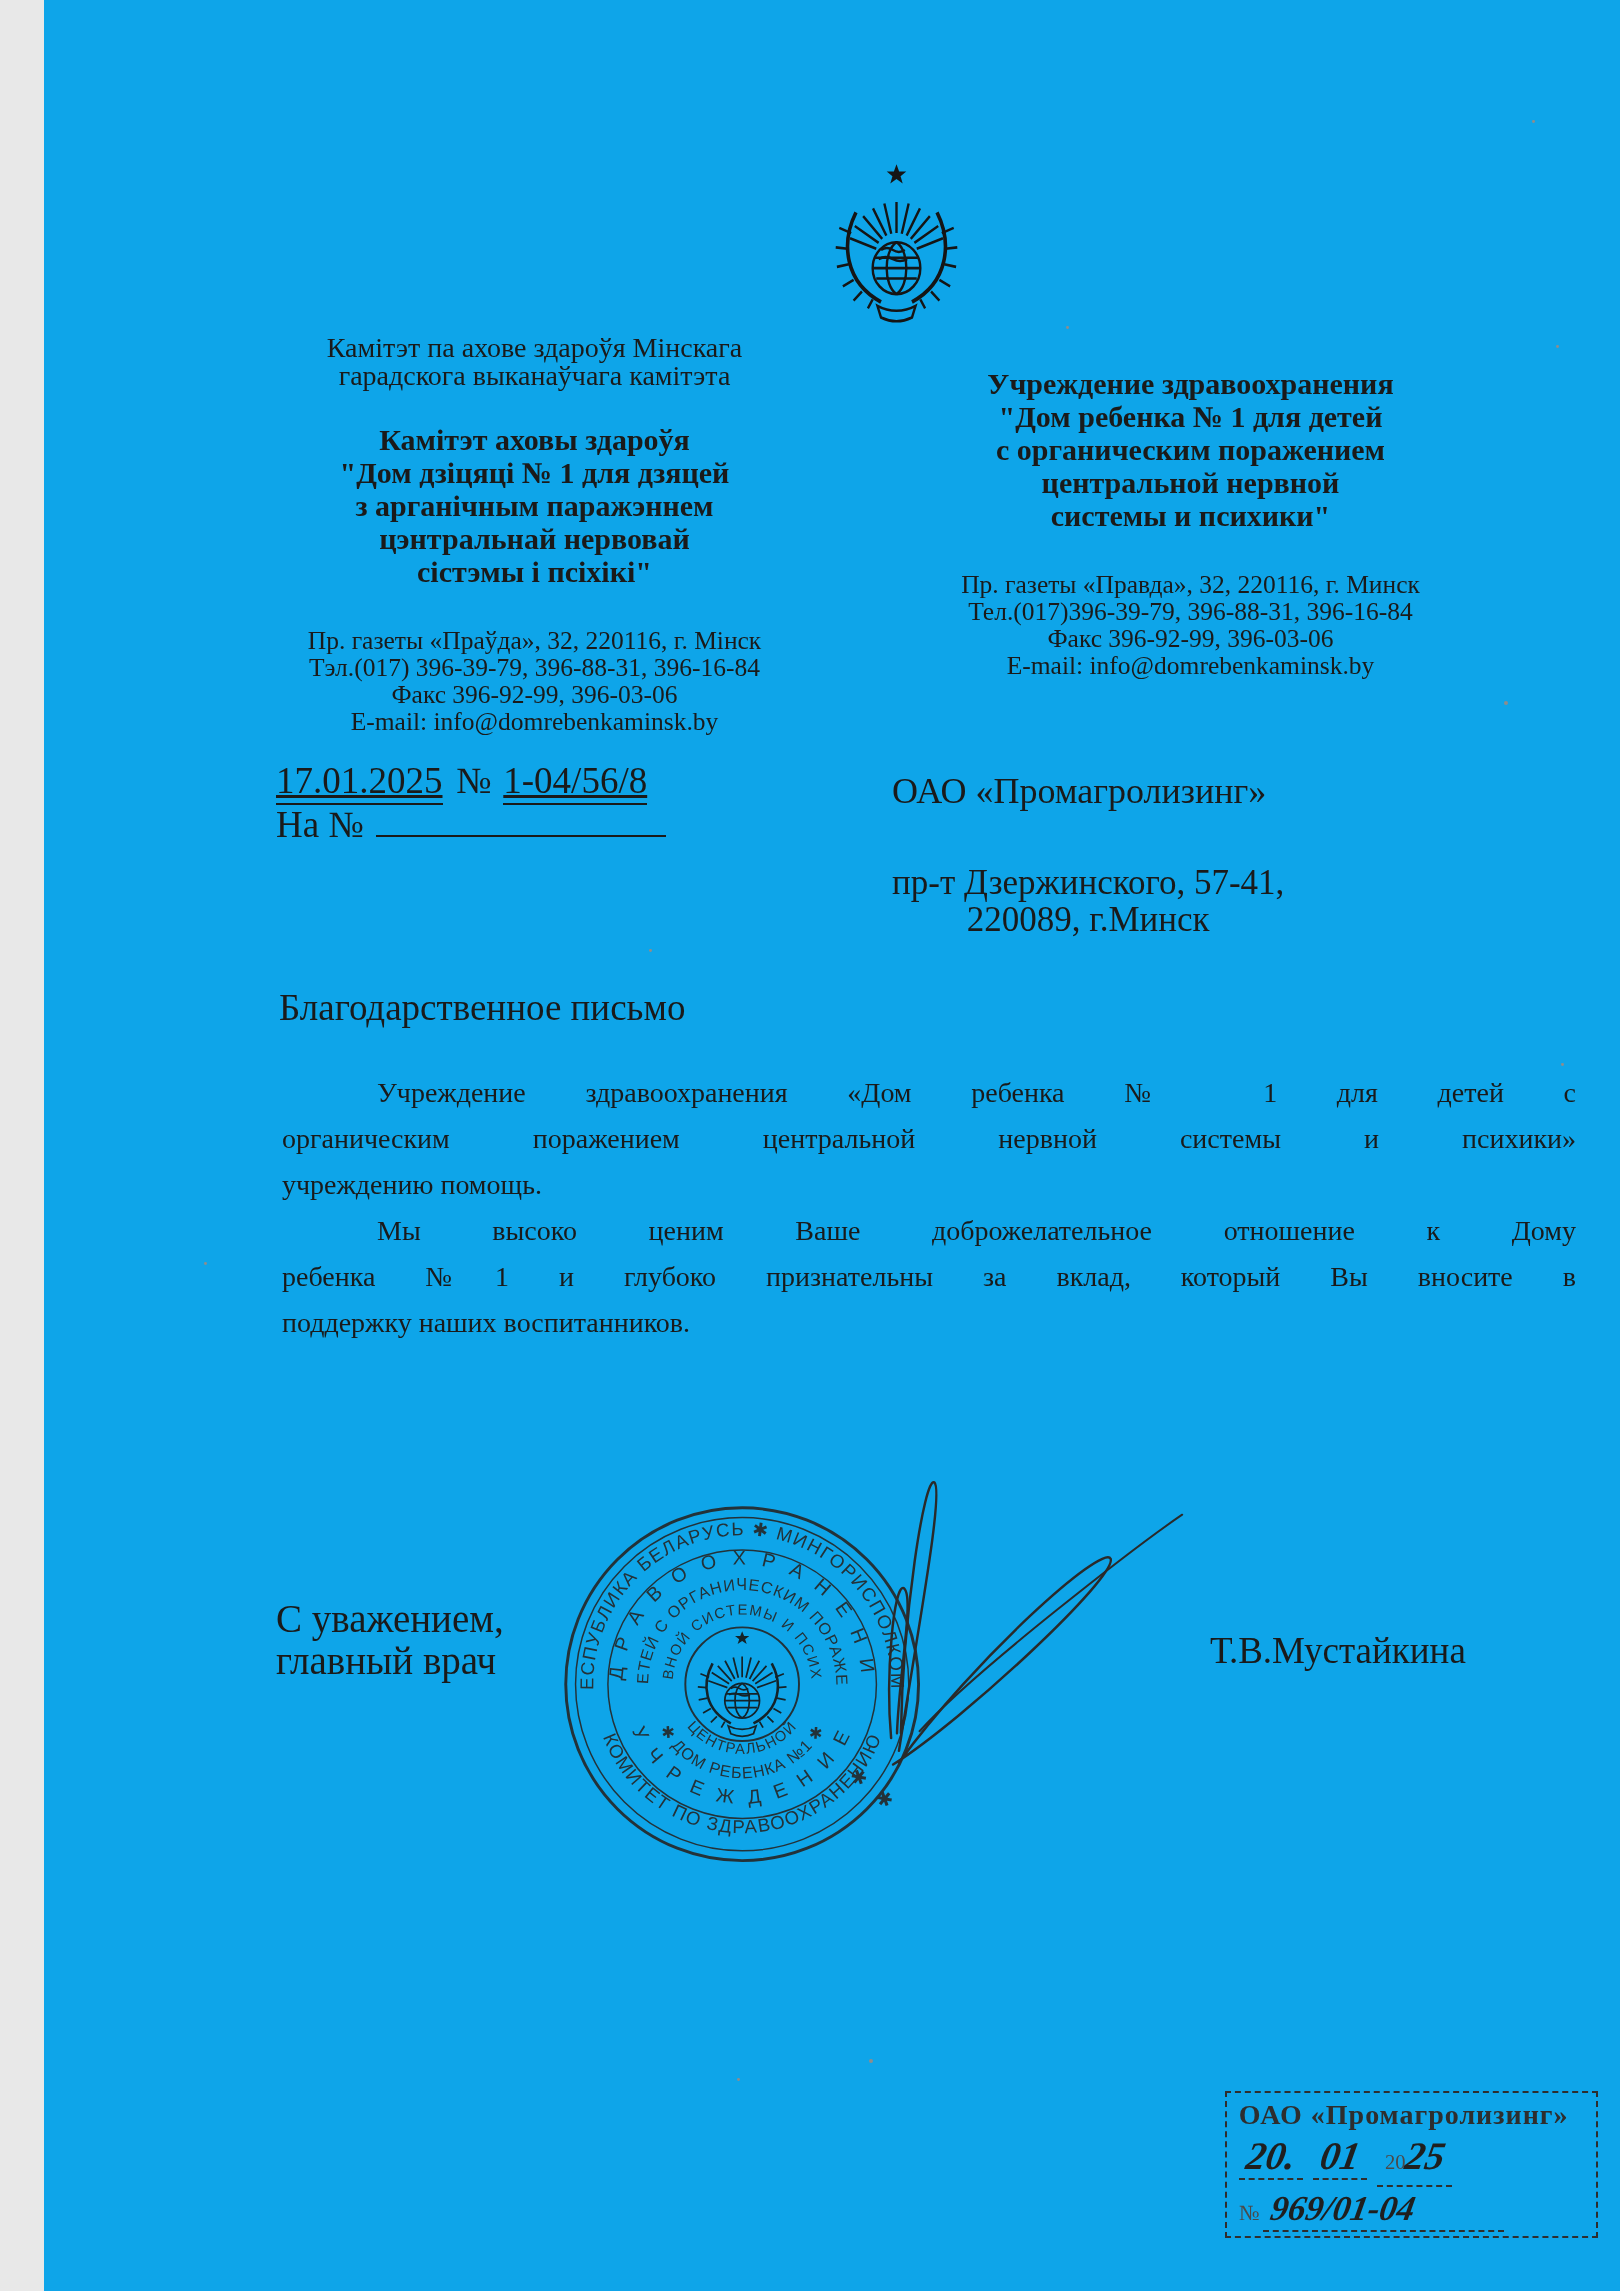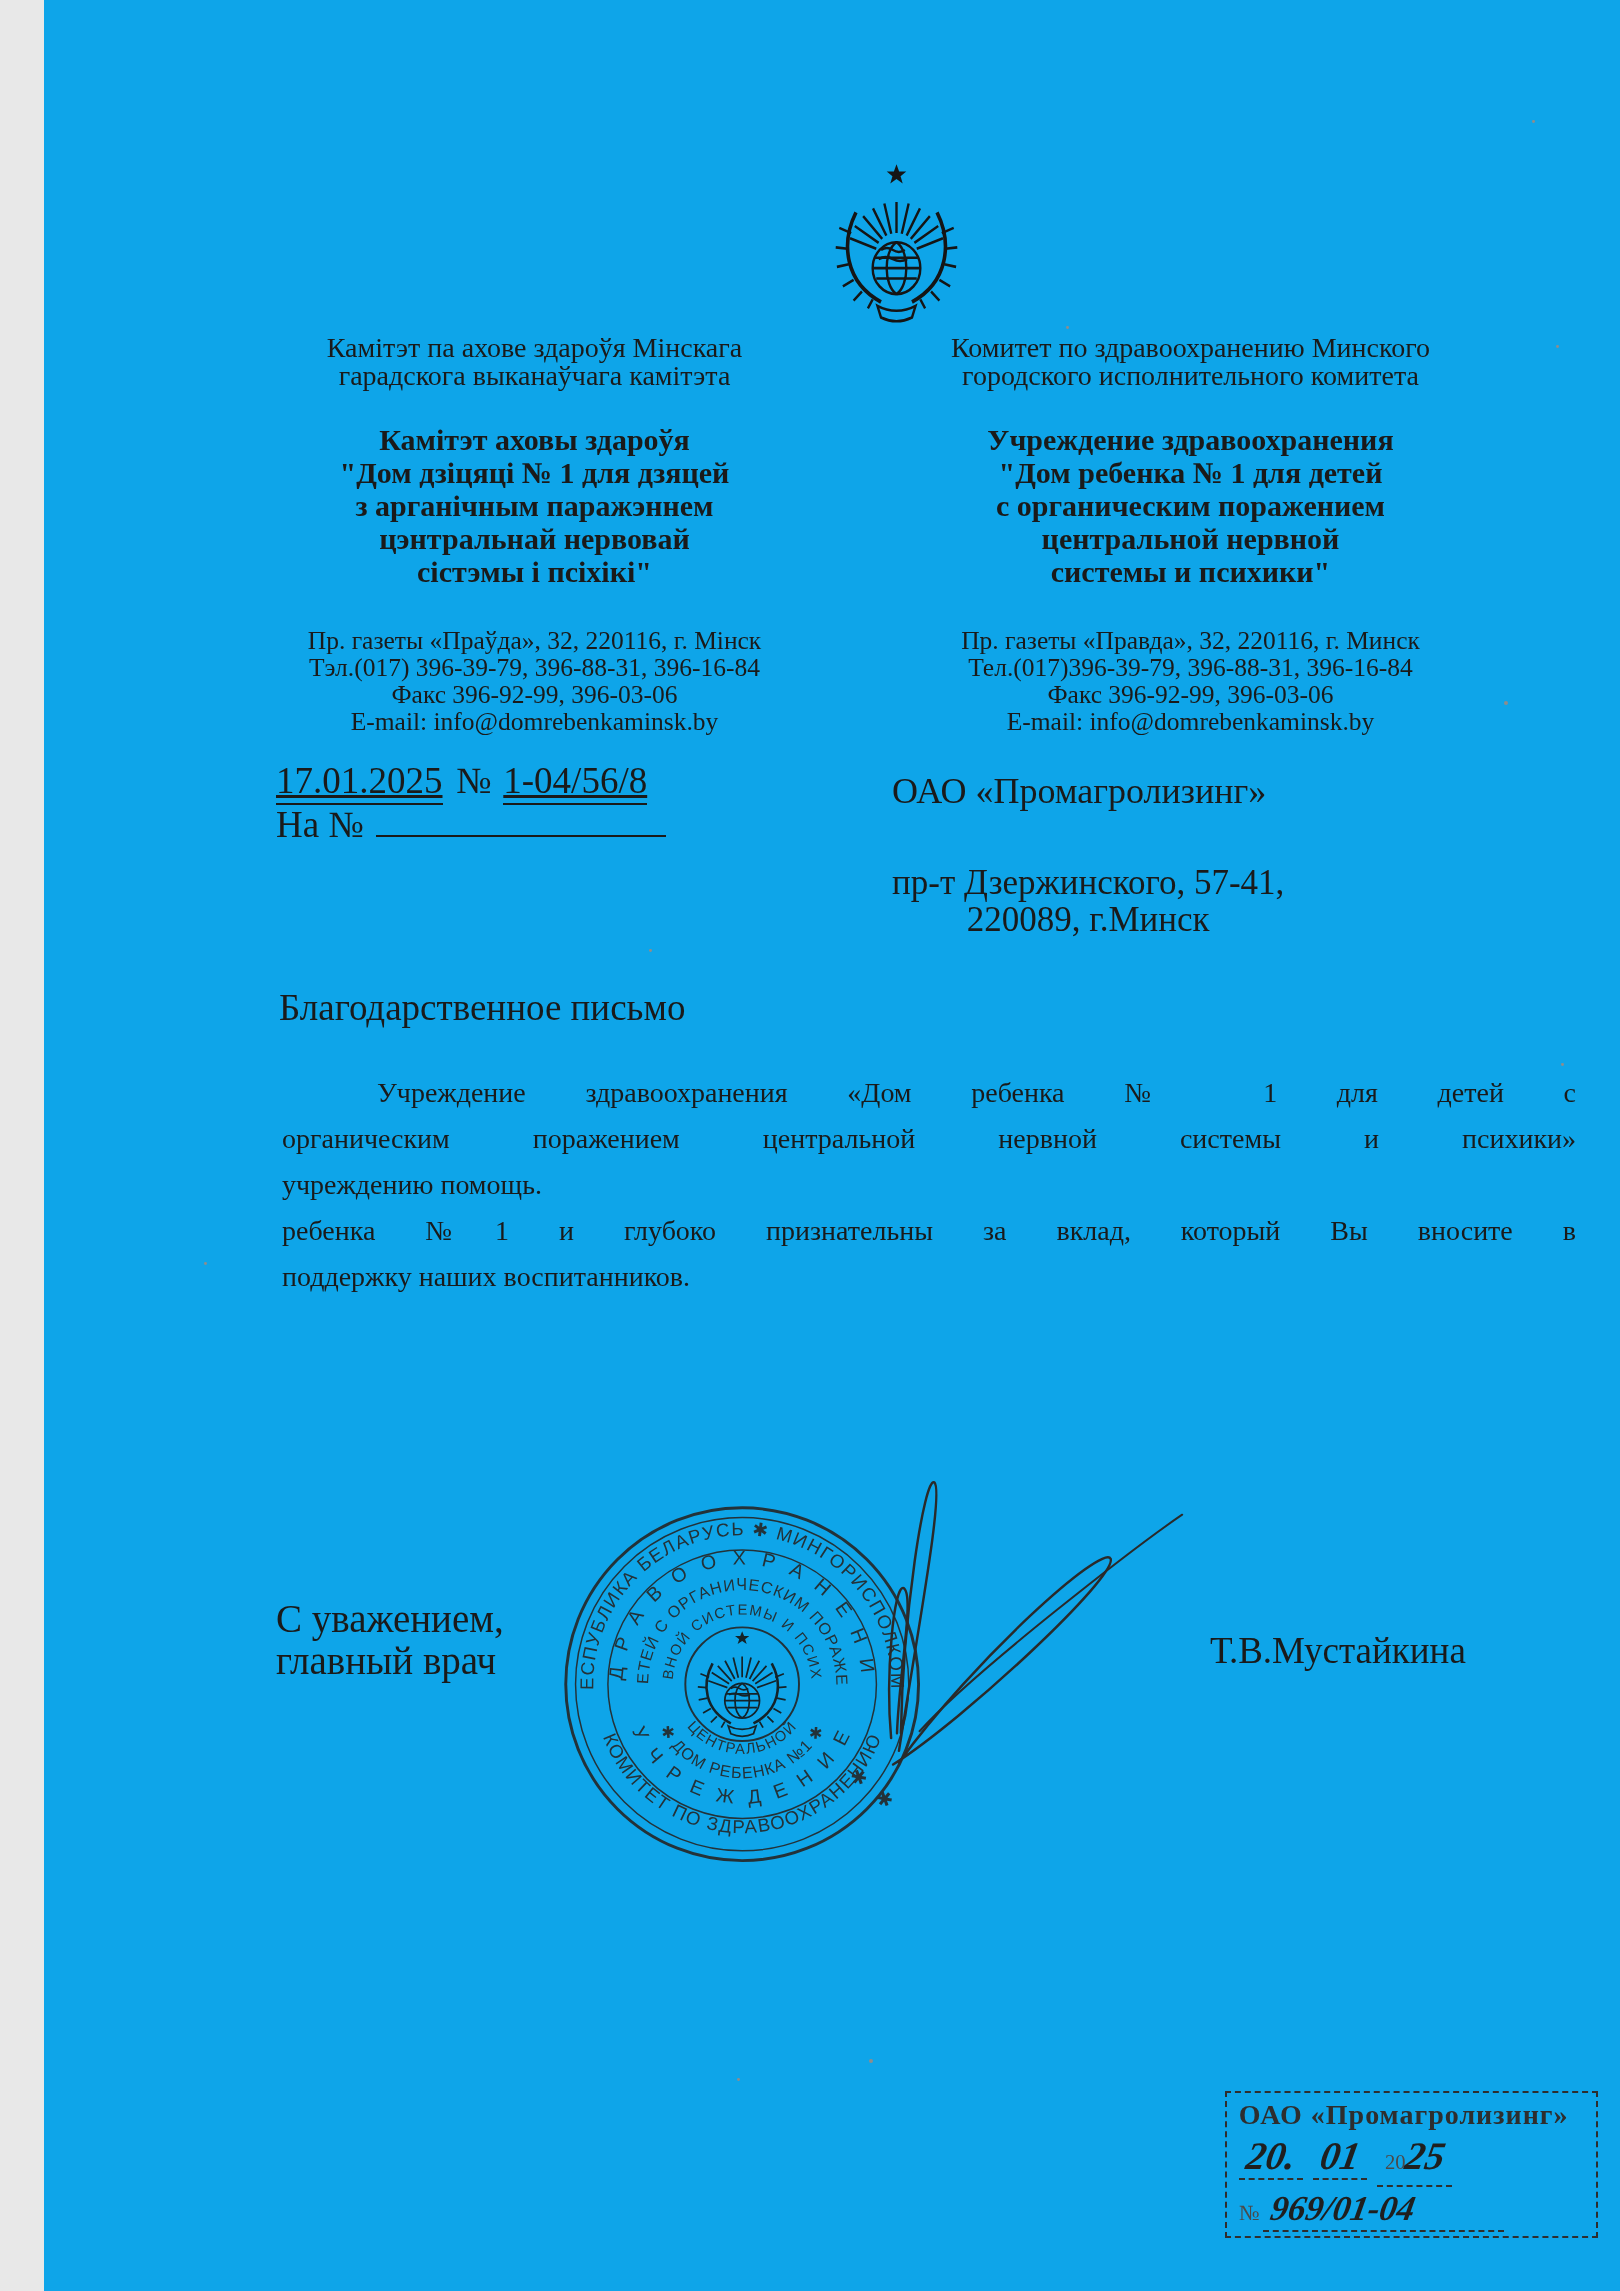--- a/index.html
+++ b/index.html
@@ -103,24 +103,20 @@
     </div>
     <div class="contacts">
       <div>Пр. газеты «Праўда», 32, 220116, г. Мінск</div>
       <div>Тэл.(017) 396-39-79, 396-88-31, 396-16-84</div>
       <div>Факс 396-92-99, 396-03-06</div>
       <div>E-mail: info@domrebenkaminsk.by</div>
     </div>
   </div>
 
   <div class="hdr hdr-right">
-    <div class="committee">
-      <div>Комитет по здравоохранению Минского</div>
-      <div>городского исполнительного комитета</div>
-    </div>
     <div class="orgname">
       <div>Учреждение здравоохранения</div>
       <div>"Дом ребенка № 1 для детей</div>
       <div>с органическим поражением</div>
       <div>центральной нервной</div>
       <div>системы и психики"</div>
     </div>
     <div class="contacts">
       <div>Пр. газеты «Правда», 32, 220116, г. Минск</div>
       <div>Тел.(017)396-39-79, 396-88-31, 396-16-84</div>
@@ -148,20 +144,21 @@
 
   <div class="subject">Благодарственное письмо</div>
 
   <div class="body-text">
     <div class="para">
       <div class="bl just indent">Учреждение здравоохранения «Дом ребенка № 1 для детей с</div>
       <div class="bl just">органическим поражением центральной нервной системы и психики»</div>
       <div class="bl">учреждению помощь.</div>
     </div>
     <div class="para">
+      <div class="bl just indent">Мы высоко ценим Ваше доброжелательное отношение к Дому</div>
       <div class="bl just">ребенка №1 и глубоко признательны за вклад, который Вы вносите в</div>
       <div class="bl">поддержку наших воспитанников.</div>
     </div>
   </div>
 
   <div class="closing">
     <div>С уважением,</div>
     <div>главный врач</div>
   </div>
   <div class="sig-name">Т.В.Мустайкина</div>

